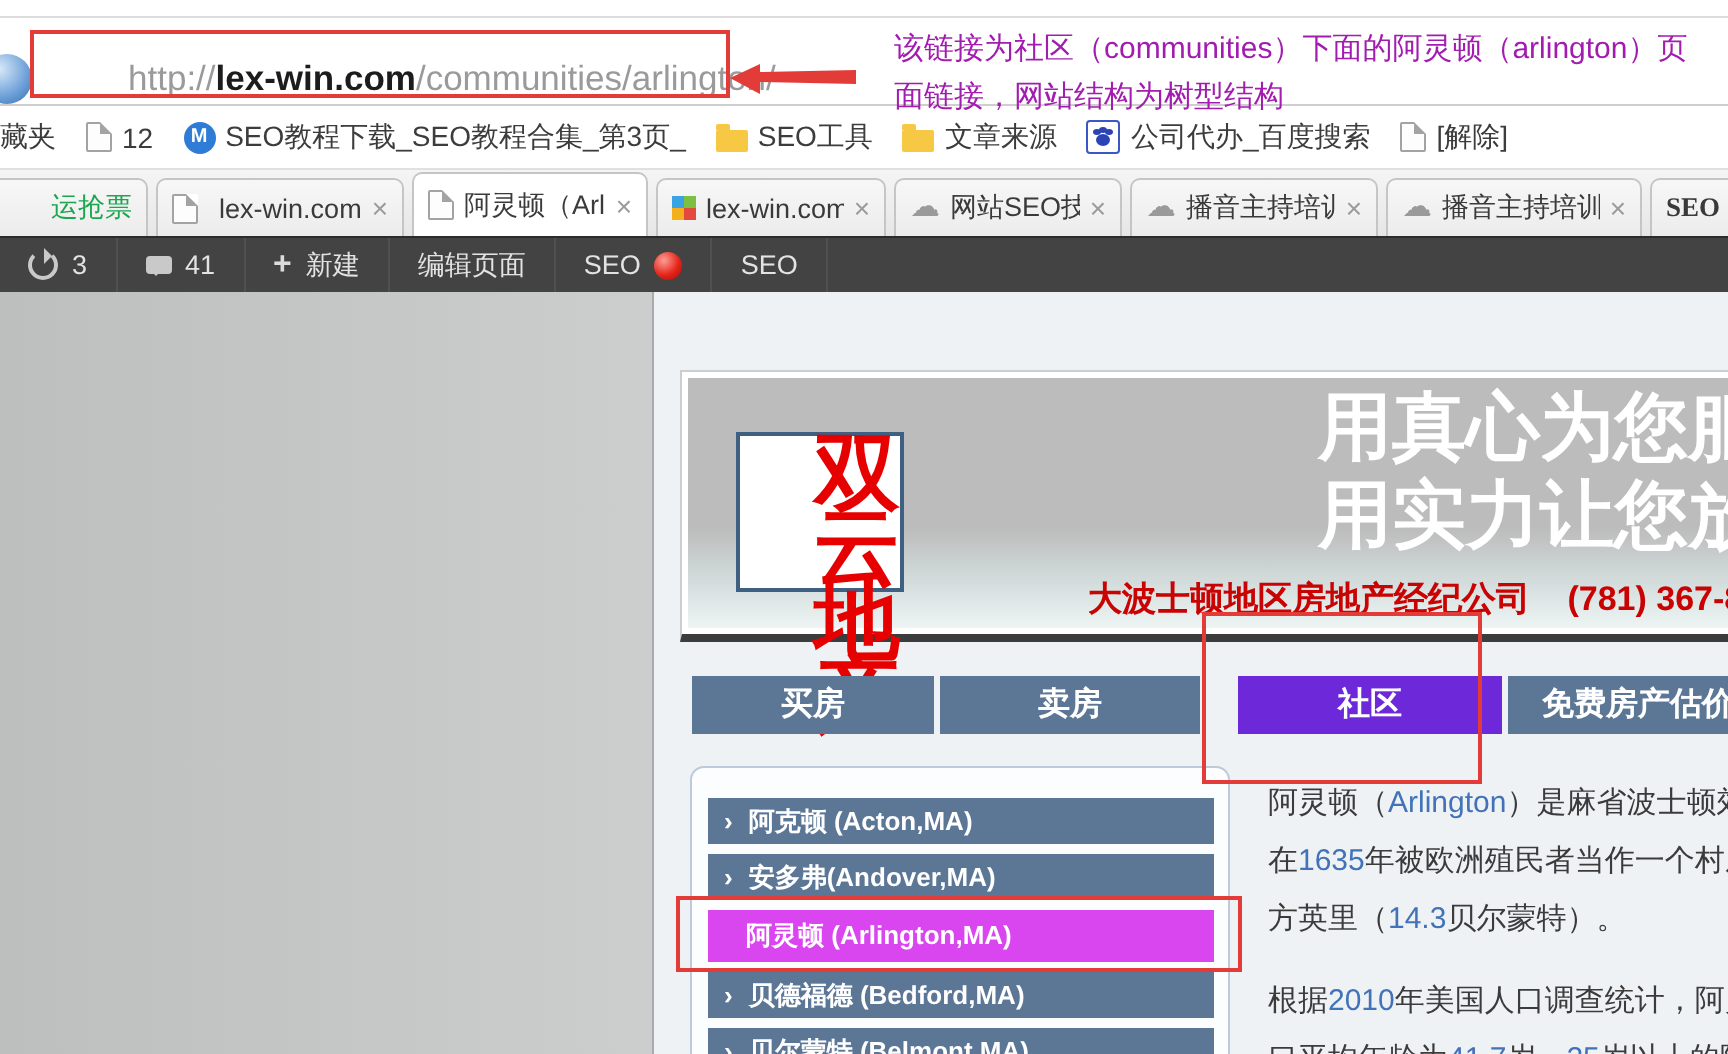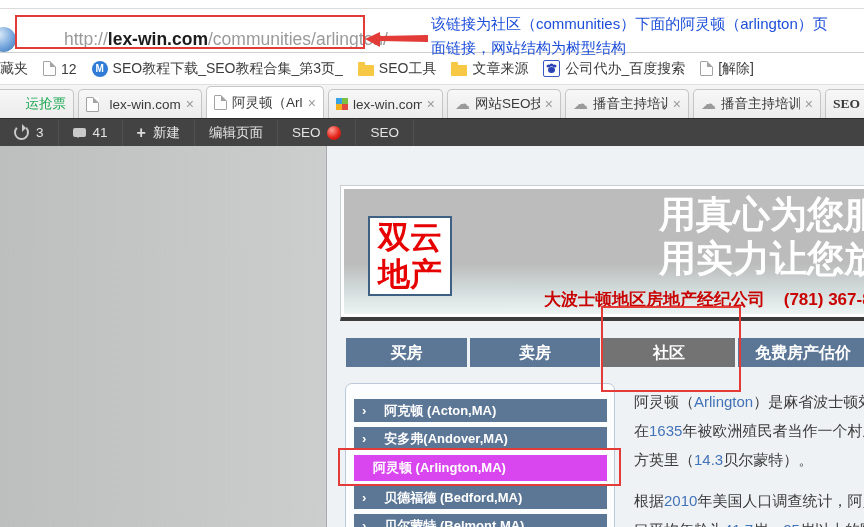--- a/index.html
+++ b/index.html
@@ -67,51 +67,51 @@
   
   .deskgray{position:absolute;left:0;top:146px;width:327px;height:381px;
             background:linear-gradient(90deg,#bdbfbf,#cccece);border-right:1px solid #a8abab;box-sizing:border-box;}
   .page{position:absolute;left:327px;top:146px;width:537px;height:381px;background:#eff2f4;}
 
   .hcard{position:absolute;left:13px;top:39px;width:530px;height:131px;background:#fff;
          border:1px solid #c9cfcf;border-bottom:4px solid #3c3c3c;}
   .hphoto{position:absolute;left:3px;top:3px;width:527px;height:125px;
           background:linear-gradient(180deg,#bcbcbc 0%,#bcbcbc 60%,#d4dddd 82%,#eef4f4 100%);}
   .logo{position:absolute;left:24px;top:27px;width:80px;height:75px;background:#fff;
-        border:2px solid #3e6183;text-align:center;font-family:"Liberation Serif",serif;
-        font-weight:bold;font-size:32px;color:#e70000;line-height:37px;padding-top:1px;}
+        border:2px solid #3e6183;text-align:right;font-family:"Liberation Serif",serif;
+        font-weight:bold;font-size:43px;color:#e70000;line-height:37px;padding-top:1px;}
   .slogan{position:absolute;left:315px;top:4px;color:#fff;font-family:"Liberation Serif",serif;
           font-weight:bold;font-size:37px;line-height:44px;white-space:nowrap;}
   .company{position:absolute;left:200px;bottom:3px;color:#c90202;font-weight:bold;font-size:17px;white-space:nowrap;}
   .company .phone{margin-left:14px;}
 
   .nav{position:absolute;left:19px;top:192px;height:29px;display:flex;gap:3px;}
   .nav-item{background:#5c7796;color:#fff;font-weight:bold;font-size:16px;text-align:center;
             line-height:29px;flex:none;}
-  .nav-item.active{background:#737373;}
+  .nav-item.active{background:#6d28d9;margin-left:16px;}
 
   .sidebar{position:absolute;left:18px;top:237px;width:270px;height:146px;background:#fbfdfe;
            border:1px solid #bccadb;border-radius:7px 7px 0 0;box-sizing:border-box;padding:15px 7px 0 8px;}
   .sb-item{height:23px;line-height:23px;background:#5c7796;color:#fff;font-size:13px;font-weight:bold;
-           padding-left:8px;margin-bottom:5px;display:flex;align-items:flex-end;gap:18px;white-space:nowrap;overflow:hidden;}
+           padding-left:8px;margin-bottom:5px;display:flex;align-items:flex-end;gap:8px;white-space:nowrap;overflow:hidden;}
   .sb-item.active{background:#d946ef;height:26px;line-height:26px;padding-left:19px;}
   .sb-chev{font-size:13px;}
   .sb-chev::before{content:"›";font-weight:bold;}
 
   .article{position:absolute;left:307px;top:241px;width:235px;font-size:15px;color:#3b3b3b;
            line-height:29px;white-space:nowrap;}
   .article .gap{height:12px;}
   .run-latin{color:#4273b8;}
 
   
   .anno-rect{position:absolute;border:2px solid #e23b38;z-index:50;}
   .rect-url{left:15px;top:15px;width:346px;height:30px;}
   .rect-nav{left:601px;top:306px;width:136px;height:82px;}
   .rect-item{left:338px;top:448px;width:279px;height:34px;}
-  .anno-note{position:absolute;color:#1d4ed8;font-size:15px;white-space:nowrap;z-index:50;}
+  .anno-note{position:absolute;color:#a21caf;font-size:15px;white-space:nowrap;z-index:50;margin-left:16px;}
   .note1{left:431px;top:15px;}
   .note2{left:431px;top:39px;}
   .anno-arrow{position:absolute;left:365px;top:31px;z-index:50;}
 </style>
 </head>
 <body>
 
 <div class="wrap">
 
   <div class="addrbar">

